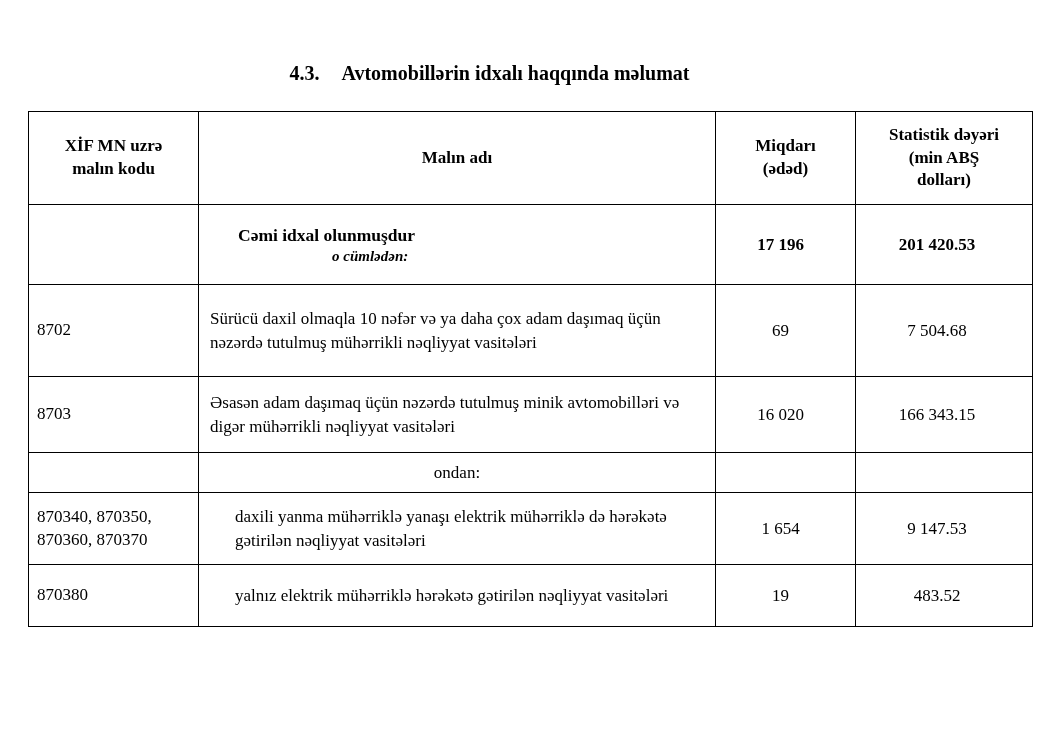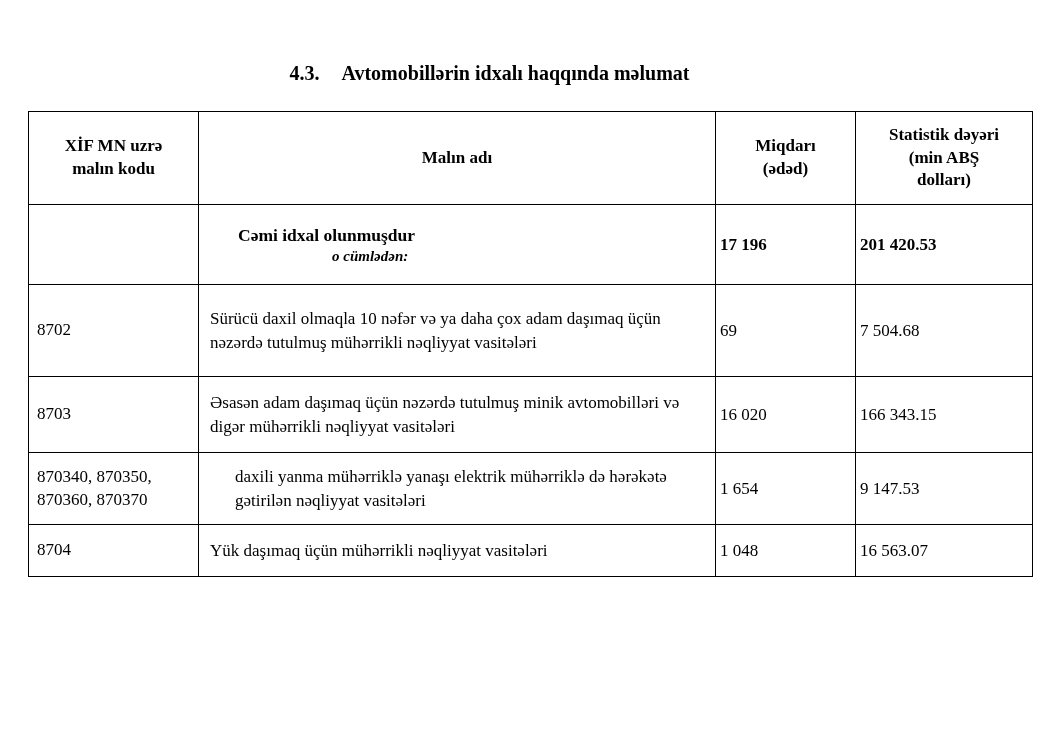--- a/index.html
+++ b/index.html
@@ -46,21 +46,21 @@
   td.code {
     padding: 4px 8px;
     line-height: 1.3;
   }
   td.name {
     text-align: left;
     padding: 4px 10px 4px 11px;
     line-height: 1.4;
   }
   td.num {
-    text-align: left;
+    text-align: center;
     padding: 4px 14px 4px 4px;
   }
   td.num.value { padding-right: 18px; }
 
   tr.row-total { height: 80px; }
   tr.row-total .num { font-weight: bold; }
   .total-label {
     font-weight: bold;
     font-size: 17.5px;
     padding-left: 28px;
@@ -123,33 +123,39 @@
         <td class="num value">7 504.68</td>
       </tr>
 
       <tr style="height:76px">
         <td class="code">8703</td>
         <td class="name">Əsasən adam daşımaq üçün nəzərdə tutulmuş minik avtomobilləri və digər mühərrikli nəqliyyat vasitələri</td>
         <td class="num">16 020</td>
         <td class="num value">166 343.15</td>
       </tr>
 
+      <tr class="subheader" style="height:40px">
+        <td class="code"></td>
+        <td class="name">ondan:</td>
+        <td class="num"></td>
+        <td class="num value"></td>
+      </tr>
 
       <tr class="subitem" style="height:72px">
         <td class="code">870340, 870350, 870360, 870370</td>
         <td class="name">daxili yanma mühərriklə yanaşı elektrik mühərriklə də hərəkətə gətirilən nəqliyyat vasitələri</td>
         <td class="num">1 654</td>
         <td class="num value">9 147.53</td>
       </tr>
 
+      <tr class="subitem" style="height:62px">
+        <td class="code">870380</td>
+        <td class="name">yalnız elektrik mühərriklə hərəkətə gətirilən nəqliyyat vasitələri</td>
+        <td class="num">19</td>
+        <td class="num value">483.52</td>
+      </tr>
 
-      <tr style="height:52px">
-        <td class="code">8704</td>
-        <td class="name">Yük daşımaq üçün mühərrikli nəqliyyat vasitələri</td>
-        <td class="num">1 048</td>
-        <td class="num value">16 563.07</td>
-      </tr>
 
 
     </tbody>
   </table>
 
 </div>
 
 </body></html>

